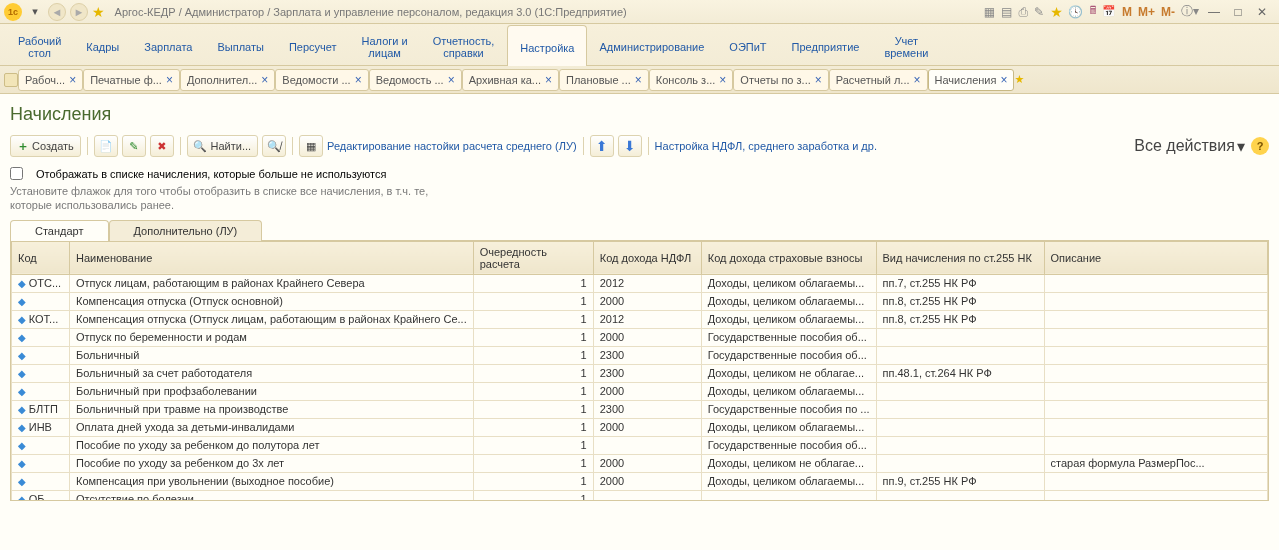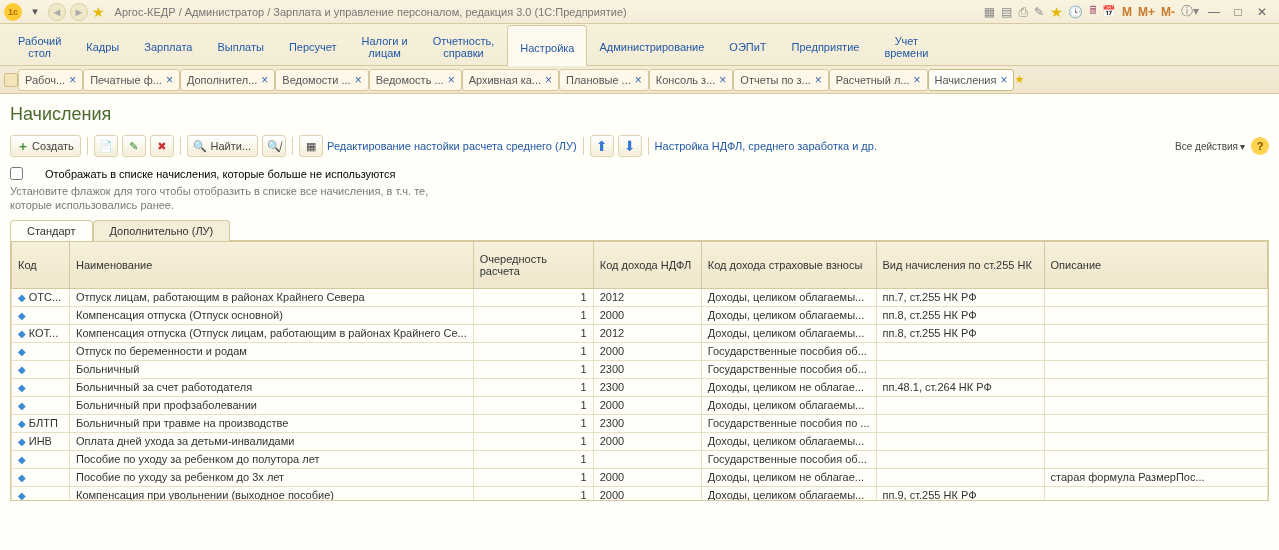--- a/index.html
+++ b/index.html
@@ -127,49 +127,49 @@
   .tbtn.icononly { padding:2px 4px; width:24px; justify-content:center;}
   .tbtn .plus { color:#2e8b2e; font-weight:bold; font-size:12px;}
   .tbtn .pencil { color:#2e8b2e; }
   .tbtn .del { color:#c33; }
   .tbtn .mag { color:#555; }
   .sep { width:1px; height:18px; background:#ddd3b0; margin:0 2px;}
   .tool-link { color:#2159a6; font-size:11px; cursor:pointer; }
   .arrow-up { color:#3a78d6; font-size:14px; }
   .arrow-dn { color:#3a78d6; font-size:14px; }
   .toolbar .right { margin-left:auto; display:flex; align-items:center; gap:6px;}
-  .all-actions { color:#444; font-size:10px; display:inline-flex; align-items:center; gap:2px;}
+  .all-actions { color:#444; font-size:16px; display:inline-flex; align-items:center; gap:2px;}
   .help-q { width:18px;height:18px; border-radius:50%; background:#ffd34d; color:#7a5200;
     display:inline-flex; align-items:center; justify-content:center; font-size:11px; font-weight:bold;}
 
-  .checkbox-row { display:flex; align-items:center; gap:22px; margin-bottom:4px;}
+  .checkbox-row { display:flex; align-items:center; gap:13px; margin-bottom:4px;}
   .checkbox-row input { width:13px; height:13px; }
   .hint { color:#7a7a7a; font-size:11px; line-height:1.3; max-width:420px; margin-bottom:6px;}
 
   
   .subtabs { display:flex; gap:0; border-bottom:1px solid #d6c9a0; margin-bottom:0;}
   .subtab {
     background:#f4edd8;
     border:1px solid #d6c9a0;
     border-bottom:none;
     border-top-left-radius:4px; border-top-right-radius:4px;
-    padding:4px 16px;
+    padding:4px 24px;
     color:#333; font-size:11px;
     cursor:pointer;
     position:relative; top:1px;
   }
   .subtab.active { background:#fffef8; }
 
   
   .grid-wrap { border:1px solid #d6c9a0; border-top:none; height:260px; overflow:auto; position:relative;z-index:1;}
   table.grid { width:100%; border-collapse:collapse; font-size:11px; color:#333;}
   table.grid thead th {
     background:linear-gradient(#f7f0db,#efe6cc);
     border:1px solid #d6c9a0;
-    padding:11px 6px;
+    padding:4px 6px;
     text-align:left;
     font-weight:normal;
     position:sticky; top:0;
   }
   table.grid tbody td {
     border:1px solid #e8dfc5;
     padding:2px 6px;
     height:18px;
     white-space:nowrap;
     overflow:hidden;

